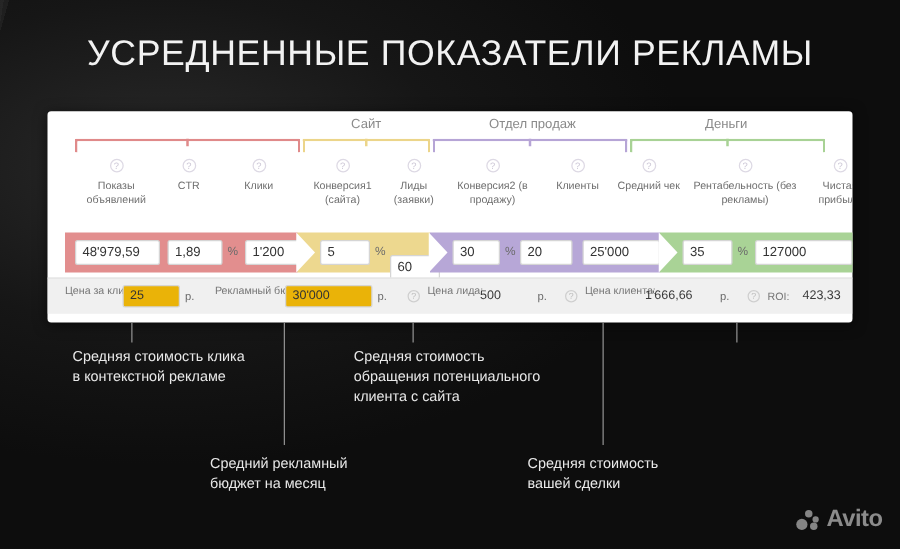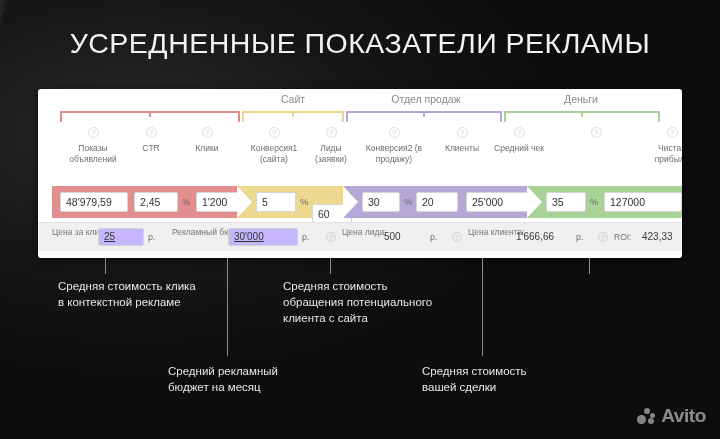--- a/index.html
+++ b/index.html
@@ -142,30 +142,29 @@
   .plabel {
     position: absolute;
     color: #767676;
     font-size: 8.5px;
     line-height: 9.5px;
     white-space: nowrap;
   }
   .pfield {
     position: absolute;
     top: 5px; height: 18px;
-    background: #c4b5fd;
+    background: #eab308;
     border: 1px solid #d5d5d5;
     border-radius: 2px;
     color: #333;
     font-size: 10px;
     line-height: 16px;
     padding-left: 5px;
     white-space: nowrap;
     overflow: hidden;
-    text-decoration: underline;
   }
   .pstatic {
     position: absolute;
     top: 5px; height: 18px;
     line-height: 18px;
     color: #3a3a3a;
     font-size: 10px;
     white-space: nowrap;
   }
   .punit {
@@ -276,36 +275,38 @@
         <span class="qmark">?</span>
         <span>Клиенты</span>
       </div>
       <div class="headcell" style="left:452px;width:58px;">
         <span class="qmark">?</span>
         <span>Средний
 чек</span>
       </div>
       <div class="headcell" style="left:512px;width:92px;">
         <span class="qmark">?</span>
+        <span>Рентабельность
+(без рекламы)</span>
       </div>
       <div class="headcell" style="left:606px;width:56px;">
         <span class="qmark">?</span>
         <span>Чистая
 прибыль</span>
       </div>
     </div>
 
     <div class="band" style="left:0;right:1px;">
 
       <div class="seg" style="left:14px;width:186px;">
         <div class="body" style="background:#e28e8e;"></div>
         <div class="arrow" style="border-left:15px solid #e28e8e;"></div>
         <div class="fld" style="left:8px;width:68px;">48'979,59</div>
         <div class="unit" style="left:78px;"></div>
-        <div class="fld" style="left:82px;width:44px;">2,45</div>
+        <div class="fld" style="left:82px;width:44px;">1,89</div>
         <div class="unit" style="left:130px;">%</div>
         <div class="fld" style="left:144px;width:58px;">1'200</div>
       </div>
 
       <div class="seg" style="left:200px;width:106px;">
         <div class="body" style="background:#edd88f;"></div>
         <div class="notch"></div>
         <div class="arrow" style="border-left:15px solid #edd88f;"></div>
         <div class="fld" style="left:18px;width:40px;">5</div>
         <div class="unit" style="left:62px;">%</div>

